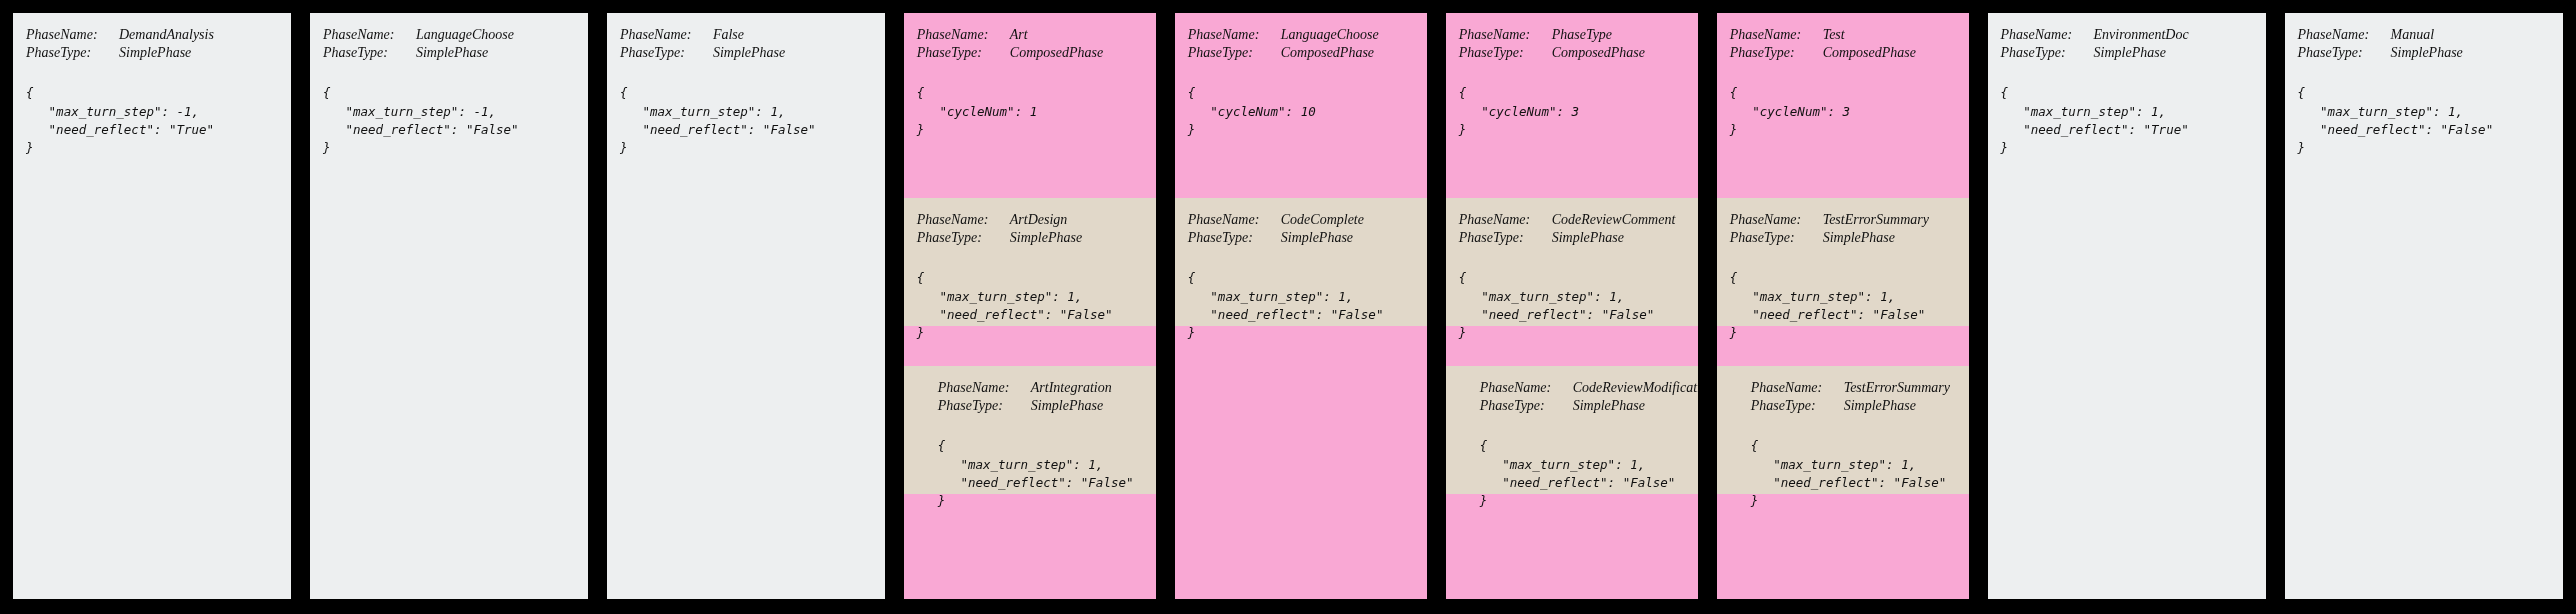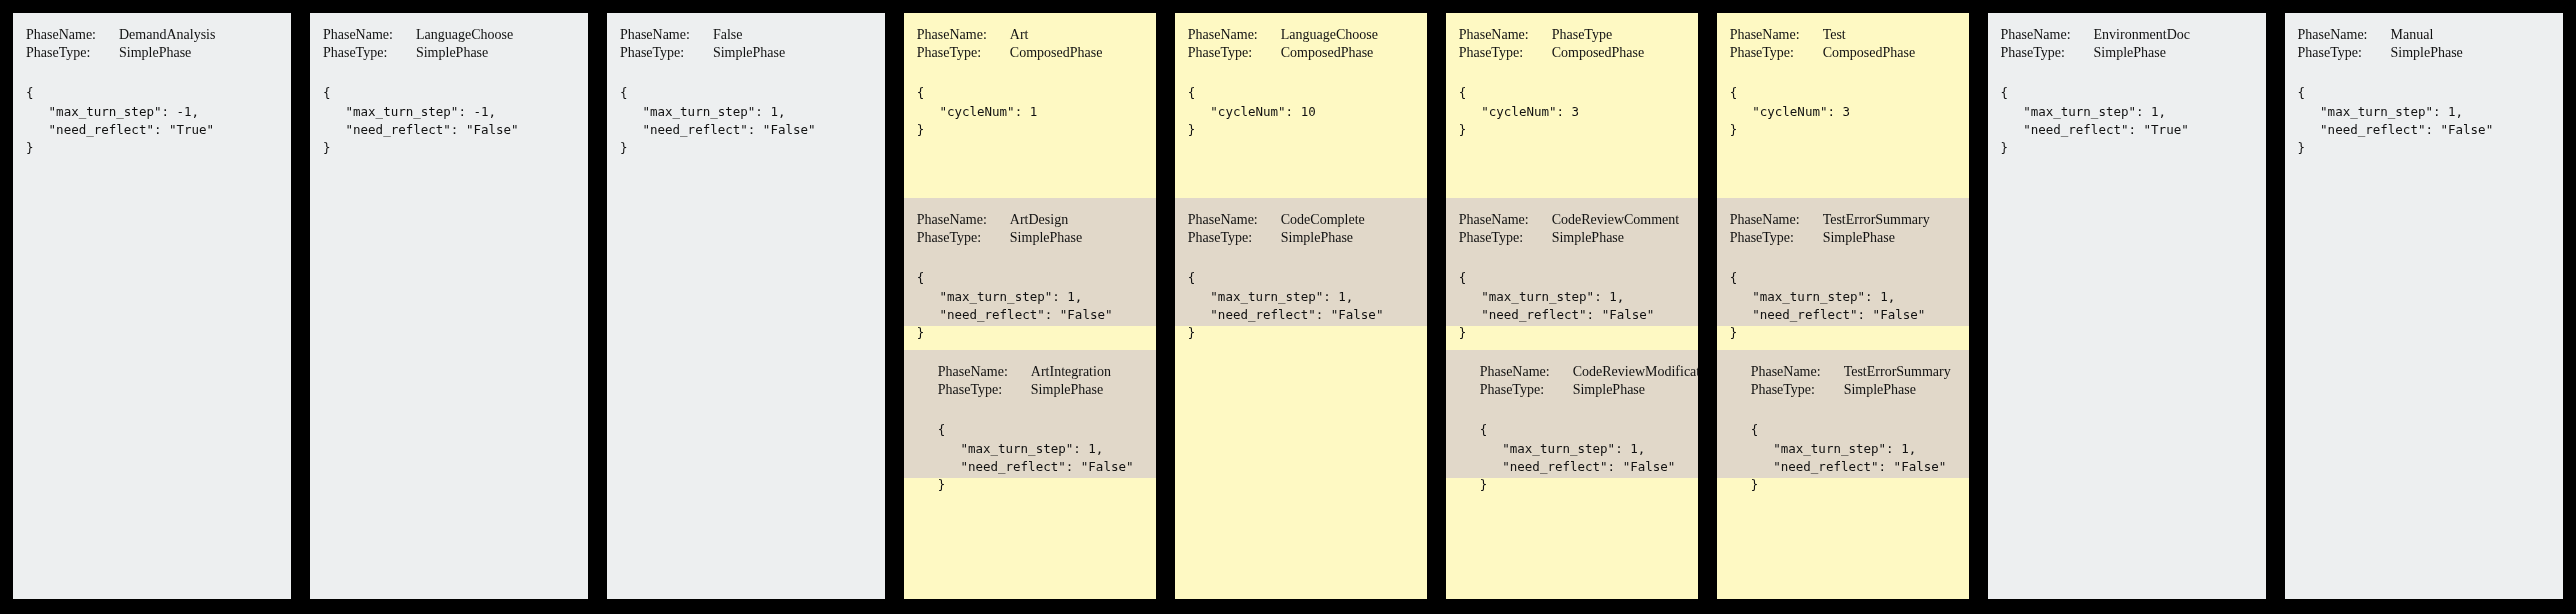--- a/index.html
+++ b/index.html
@@ -9,45 +9,46 @@
     background: #000000;
     font-family: "Liberation Serif", serif;
     overflow: hidden;
   }
   .board {
     display: flex;
     gap: 18.5px;
     padding: 13px 13px 15px 13px;
     width: 2576px;
     height: 614px;
+    font-style: italic;
   }
   .col {
     flex: 1 1 0;
     min-width: 0;
     overflow: hidden;
   }
   .col.simple {
     background: #edeff0;
     padding: 13px 13px;
   }
   .col.composed {
-    background: #fef9c3;
+    background: #f9a8d4;
     display: flex;
     flex-direction: column;
   }
   .composed-header {
     height: 185px;
     padding: 13px 13px;
   }
   .subphase {
     background: #e1d8c9;
     height: 128px;
     padding: 13px 13px;
   }
-  .subphase + .subphase { margin-top: 24px; padding-left: 34px; }
+  .subphase + .subphase { margin-top: 40px; padding-left: 34px; }
   .meta-row {
     font-size: 14px;
     line-height: 1.3;
     color: #111111;
     white-space: nowrap;
   }
   .meta-label {
     display: inline-block;
     width: 93px;
   }

